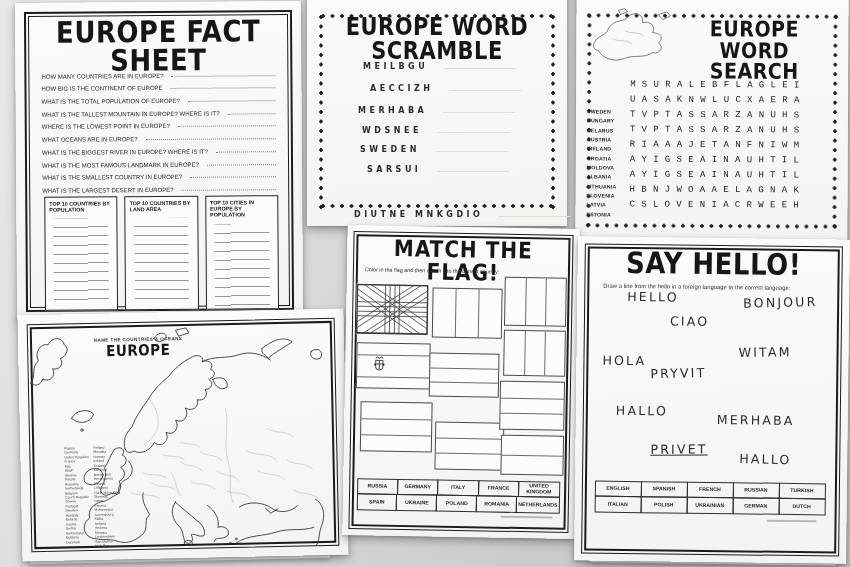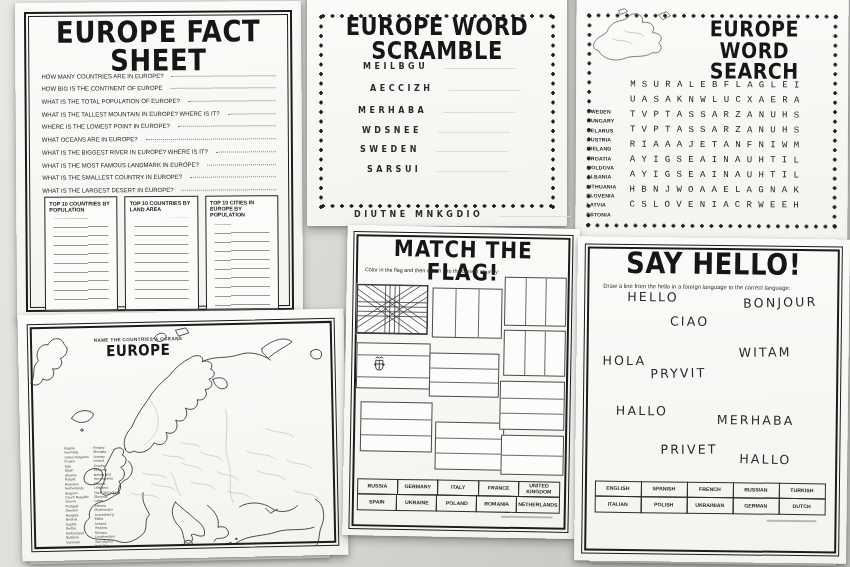--- a/index.html
+++ b/index.html
@@ -83,21 +83,21 @@
   #hello{left:576px;top:238px;width:272px;height:324px;transform:rotate(.7deg);z-index:3;}
   #hello .dframe{inset:7px;}
   .hello-title{position:absolute;left:20px;right:20px;top:12px;font-size:26px;}
   .hello-sub{position:absolute;left:26px;top:46px;font-size:5.9px;color:#2c2c2c;}
   .greet{position:absolute;font-family:"DejaVu Sans",sans-serif;font-size:12.5px;
     letter-spacing:2.2px;color:#2b2b2b;white-space:nowrap;}
   .g0{left:50px;top:52px;} .g1{left:166px;top:56px;transform:rotate(-2deg);}
   .g2{left:93px;top:76px;} .g3{left:162px;top:106px;transform:rotate(-1.5deg);}
   .g4{left:26px;top:116px;} .g5{left:74px;top:128px;transform:rotate(-2deg);}
   .g6{left:141px;top:145px;margin-top:29px;} .g7{left:40px;top:166px;}
-  .g8{left:85px;top:204px;transform:rotate(-1deg);} .g9{left:164px;top:213px;transform:rotate(1deg);}
+  .g8{left:75px;top:204px;transform:rotate(-1deg);text-decoration:underline;} .g9{left:164px;top:213px;transform:rotate(1deg);}
   .lang-table{position:absolute;left:20px;right:22px;top:244px;display:flex;flex-direction:column;}
   .micro2{position:absolute;right:30px;top:281px;width:50px;height:2.4px;background:#b9b8b4;border-radius:1px;}
 
   .under{position:absolute;background:#efeeea;box-shadow:0 2px 5px rgba(0,0,0,.25);}
   #under-hello{left:590px;top:548px;width:246px;height:16px;transform:rotate(.8deg);z-index:2;}
   #under-map{left:30px;top:549px;width:300px;height:12px;transform:rotate(-1.2deg);z-index:2;}
 </style>
 </head>
 <body>
 

